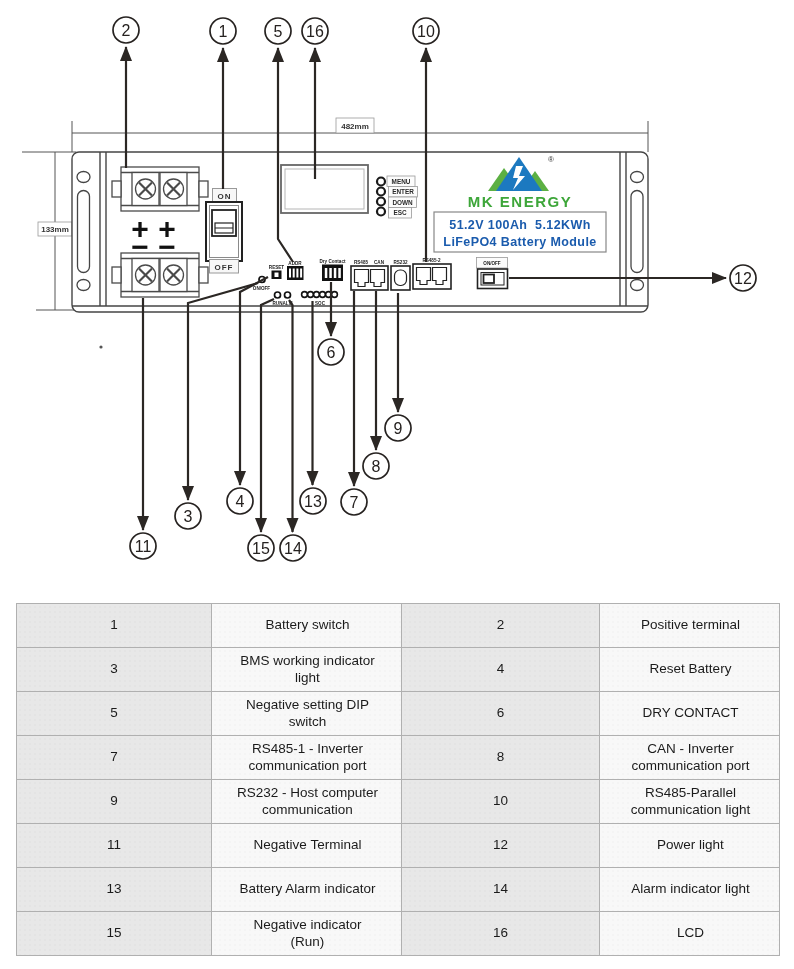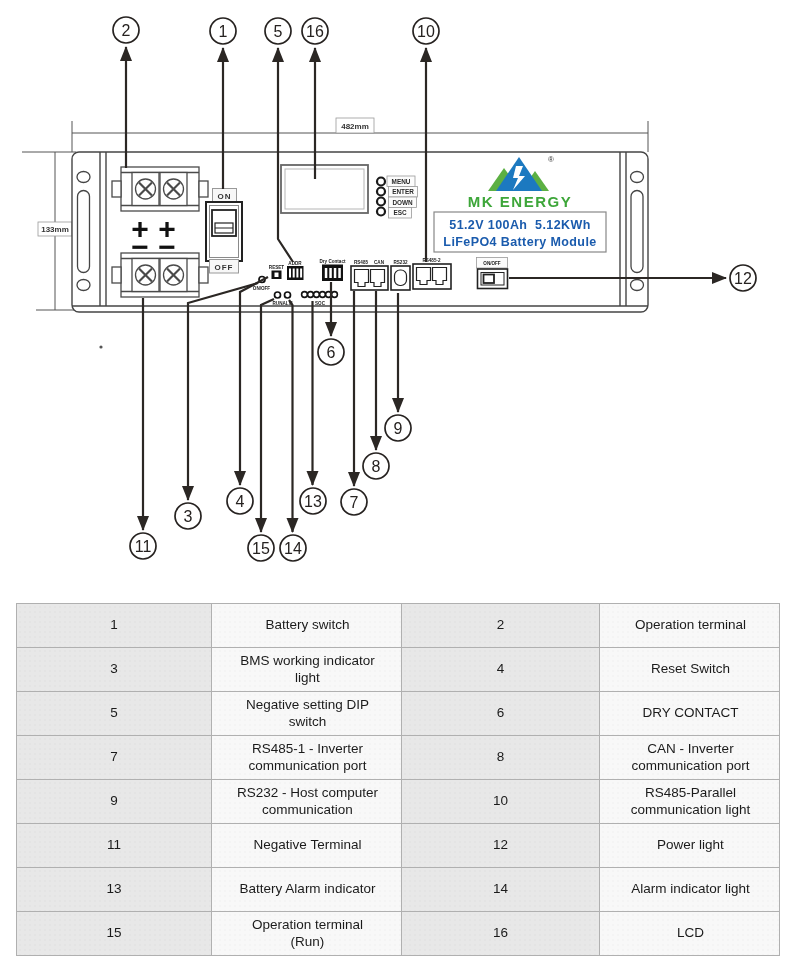--- a/index.html
+++ b/index.html
@@ -331,27 +331,27 @@
           <col style="width:195px">
           <col style="width:190px">
           <col style="width:198px">
           <col style="width:180px">
         </colgroup>
     <tbody>
       <tr>
         <td class="num">1</td>
         <td class="lbl">Battery switch</td>
         <td class="num">2</td>
-        <td class="lbl">Operation terminal</td>
+        <td class="lbl">Positive terminal</td>
       </tr>
       <tr>
         <td class="num">3</td>
         <td class="lbl">BMS working indicator light</td>
         <td class="num">4</td>
-        <td class="lbl">Reset Switch</td>
+        <td class="lbl">Reset Battery</td>
       </tr>
       <tr>
         <td class="num">5</td>
         <td class="lbl">Negative setting DIP switch</td>
         <td class="num">6</td>
         <td class="lbl">DRY CONTACT</td>
       </tr>
       <tr>
         <td class="num">7</td>
         <td class="lbl">RS485-1 - Inverter communication port</td>
@@ -371,21 +371,21 @@
         <td class="lbl">Power light</td>
       </tr>
       <tr>
         <td class="num">13</td>
         <td class="lbl">Battery Alarm indicator</td>
         <td class="num">14</td>
         <td class="lbl">Alarm indicator light</td>
       </tr>
       <tr>
         <td class="num">15</td>
-        <td class="lbl">Operation terminal (Run)</td>
+        <td class="lbl">Negative indicator (Run)</td>
         <td class="num">16</td>
         <td class="lbl">LCD</td>
       </tr>
     </tbody>
   </table>
 </div>
 
 </div>
 
 </body></html>

